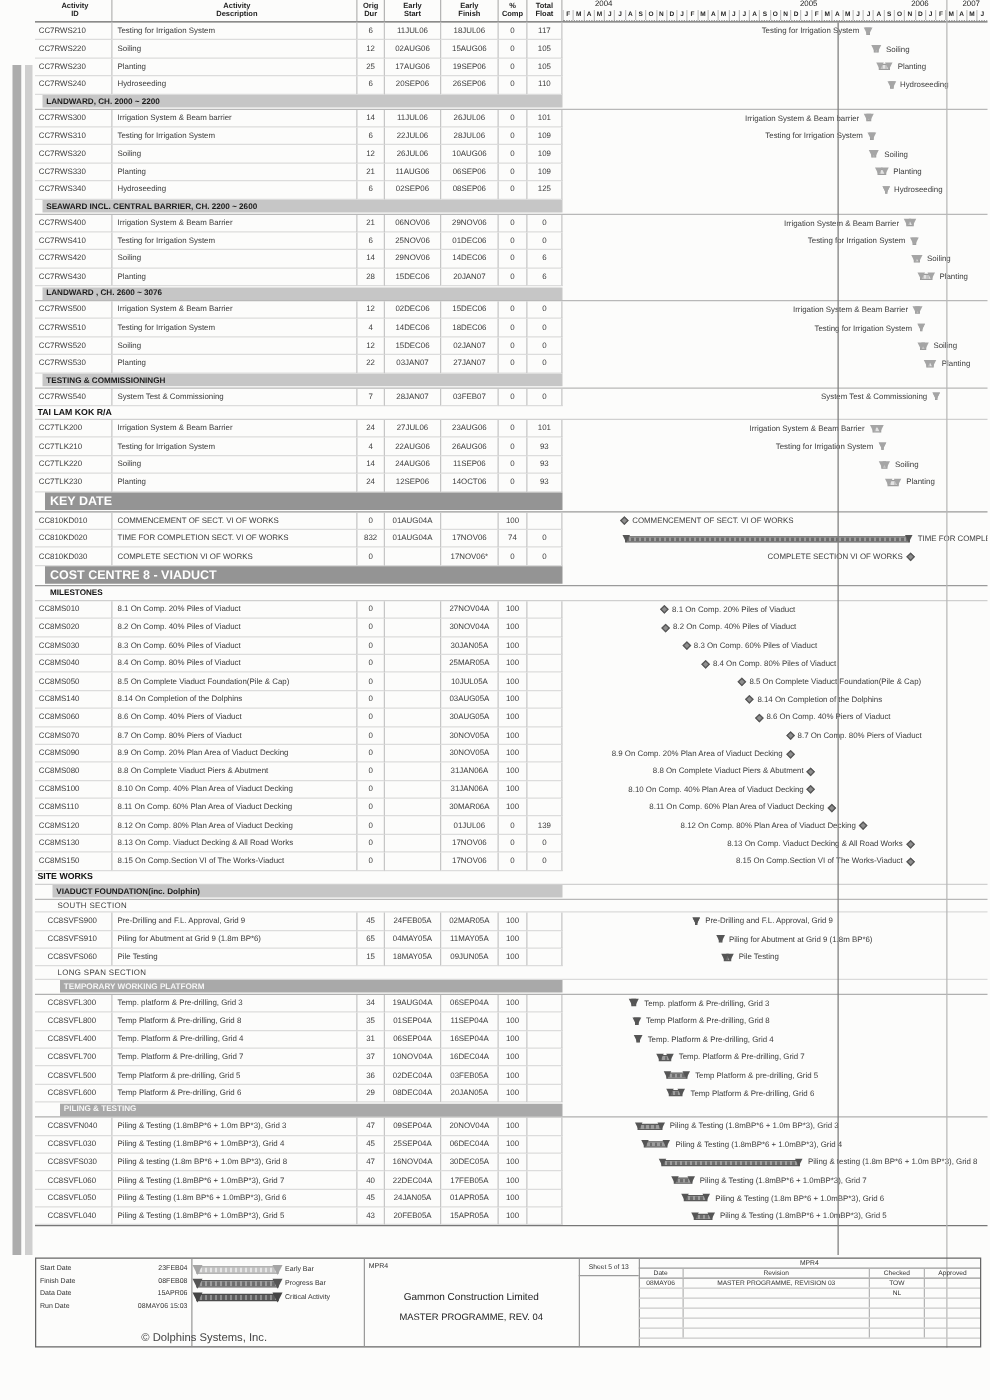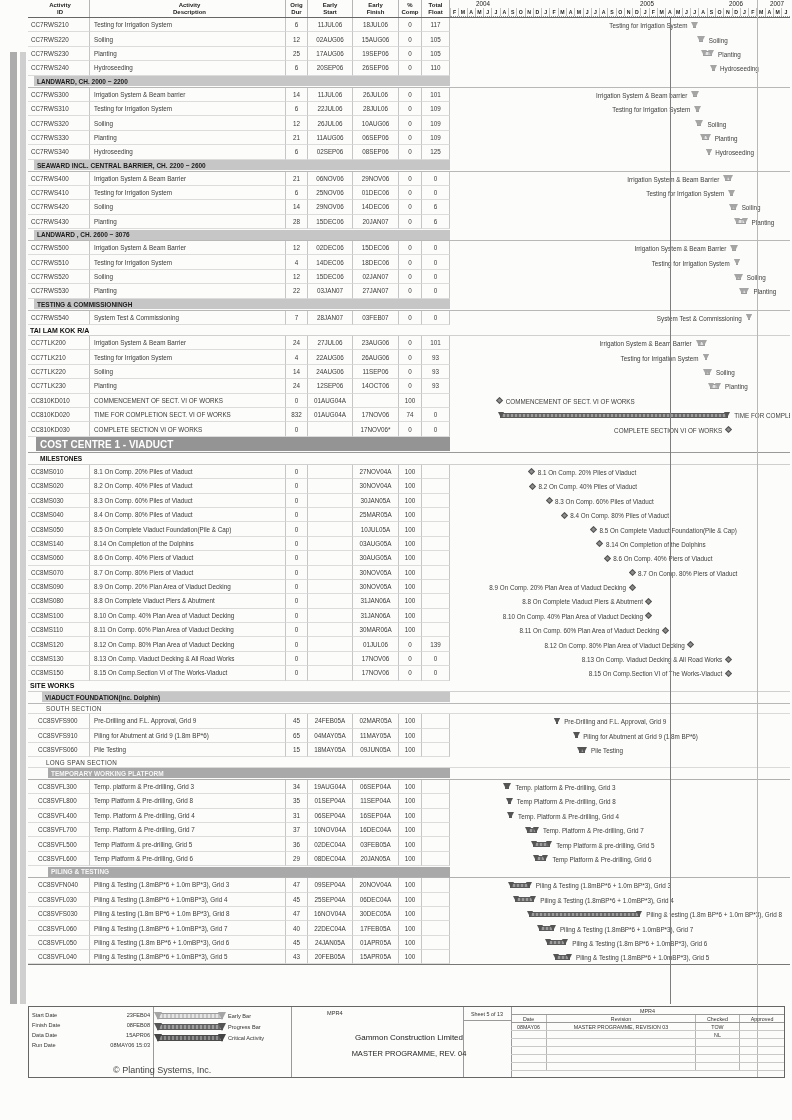--- a/index.html
+++ b/index.html
@@ -78,21 +78,21 @@
   .fdrow { display:flex; justify-content:space-between; height:10px; align-items:center; }
   .flegend { position:absolute; left:128px; top:3px; width:158px; }
   .flrow { display:flex; align-items:center; height:11px; }
   .lbar { position:relative; width:66px; height:6px; margin-right:5px; }
   .lbar.early    { color:#a5a5a5; background:repeating-linear-gradient(90deg,#c4c4c4 0 2px,#e6e6e6 2px 4px); border:1px solid #9b9b9b; }
   .lbar.progress { color:#555;    background:repeating-linear-gradient(90deg,#6d6d6d 0 2px,#9d9d9d 2px 4px); border:1px solid #5a5a5a; }
   .lbar.critical { color:#444;    background:repeating-linear-gradient(90deg,#5c5c5c 0 2px,#8d8d8d 2px 4px); border:1px solid #4a4a4a; }
   .lbar::before, .lbar::after { content:""; position:absolute; top:-2px; width:0; height:0;
       border-left:4px solid transparent; border-right:4px solid transparent; border-top:8px solid currentColor; }
   .lbar::before { left:-4px; } .lbar::after { right:-4px; }
-  .fcenter { position:absolute; left:262px; top:0; width:172px; height:100%;margin-left:32px; }
+  .fcenter { position:absolute; left:262px; top:0; width:172px; height:100%; }
   .fmpr { position:absolute; left:4px; top:3px; font-size:5.6px; }
   .fcompany { position:absolute; left:0; right:0; top:26px; text-align:center; font-size:8px; color:#222; }
   .ftitle   { position:absolute; left:0; right:0; top:42px; text-align:center; font-size:7.5px; color:#222; }
   .fsheet { position:absolute; left:434px; top:0; width:48px; height:14px; border-bottom:1px solid #9a9a9a;
             display:flex; align-items:center; justify-content:center; font-size:5.4px; }
   .frev { position:absolute; left:482px; top:0; right:0; bottom:0; display:flex; flex-direction:column; }
   .frev-h { height:8px; text-align:center; border-bottom:1px solid #9a9a9a; font-size:5.4px; line-height:8px; }
   .frev-cols, .frev-r { display:flex; border-bottom:1px solid #c9c9c9; }
   .frev-cols { height:8px; border-bottom:1px solid #9a9a9a; }
   .frev-cols > div, .frev-r > div { border-right:1px solid #b5b5b5; height:100%; display:flex; align-items:center;
@@ -498,20 +498,26 @@
           <div class="c c-dur">24</div>
           <div class="c c-start">12SEP06</div>
           <div class="c c-finish">14OCT06</div>
           <div class="c c-comp">0</div>
           <div class="c c-float">93</div>
           <div class="c c-gantt">
             <div class="gbar early" style="left: 260.245px; width: 8.83548px;"></div>
             <div class="glabel" style="left: 275.081px;">Planting</div>
           </div>
         </div>
+        <div class="trow darkband">
+          <div class="bandwrap">
+            <div class="bandin" style="margin-left: 8px;">KEY DATE</div>
+          </div>
+          <div class="c c-gantt"></div>
+        </div>
         <div class="trow row">
           <div class="c c-id">CC810KD010</div>
           <div class="c c-desc">COMMENCEMENT OF SECT. VI OF WORKS</div>
           <div class="c c-dur">0</div>
           <div class="c c-start">01AUG04A</div>
           <div class="c c-finish"></div>
           <div class="c c-comp">100</div>
           <div class="c c-float"></div>
           <div class="c c-gantt">
             <div class="gdia" style="left: 47.3px;"></div>
@@ -539,21 +545,21 @@
           <div class="c c-finish">17NOV06*</div>
           <div class="c c-comp">0</div>
           <div class="c c-float">0</div>
           <div class="c c-gantt">
             <div class="gdia" style="left: 275.684px;"></div>
             <div class="glabel" style="right: 67.8161px;">COMPLETE SECTION VI OF WORKS</div>
           </div>
         </div>
         <div class="trow darkband">
           <div class="bandwrap">
-            <div class="bandin" style="margin-left: 8px;">COST CENTRE 1 - VIADUCT</div>
+            <div class="bandin" style="margin-left: 8px;">COST CENTRE 8 - VIADUCT</div>
           </div>
           <div class="c c-gantt"></div>
         </div>
         <div class="trow msband">
           <div class="bandwrap">
             <div class="bandin" style="margin-left: 12px;">MILESTONES</div>
           </div>
           <div class="c c-gantt"></div>
         </div>
         <div class="trow row">
@@ -1076,15 +1082,15 @@
           </div>
           <div class="frev-r">
             <div class="fc0"></div>
             <div class="fc1"></div>
             <div class="fc2"></div>
             <div class="fc3"></div>
           </div>
         </div>
     </div>
 
-    <div class="fcopy">© Planting Systems, Inc.</div>
+    <div class="fcopy">© Dolphins Systems, Inc.</div>
   </div>
 </div>
 
 </body></html>

